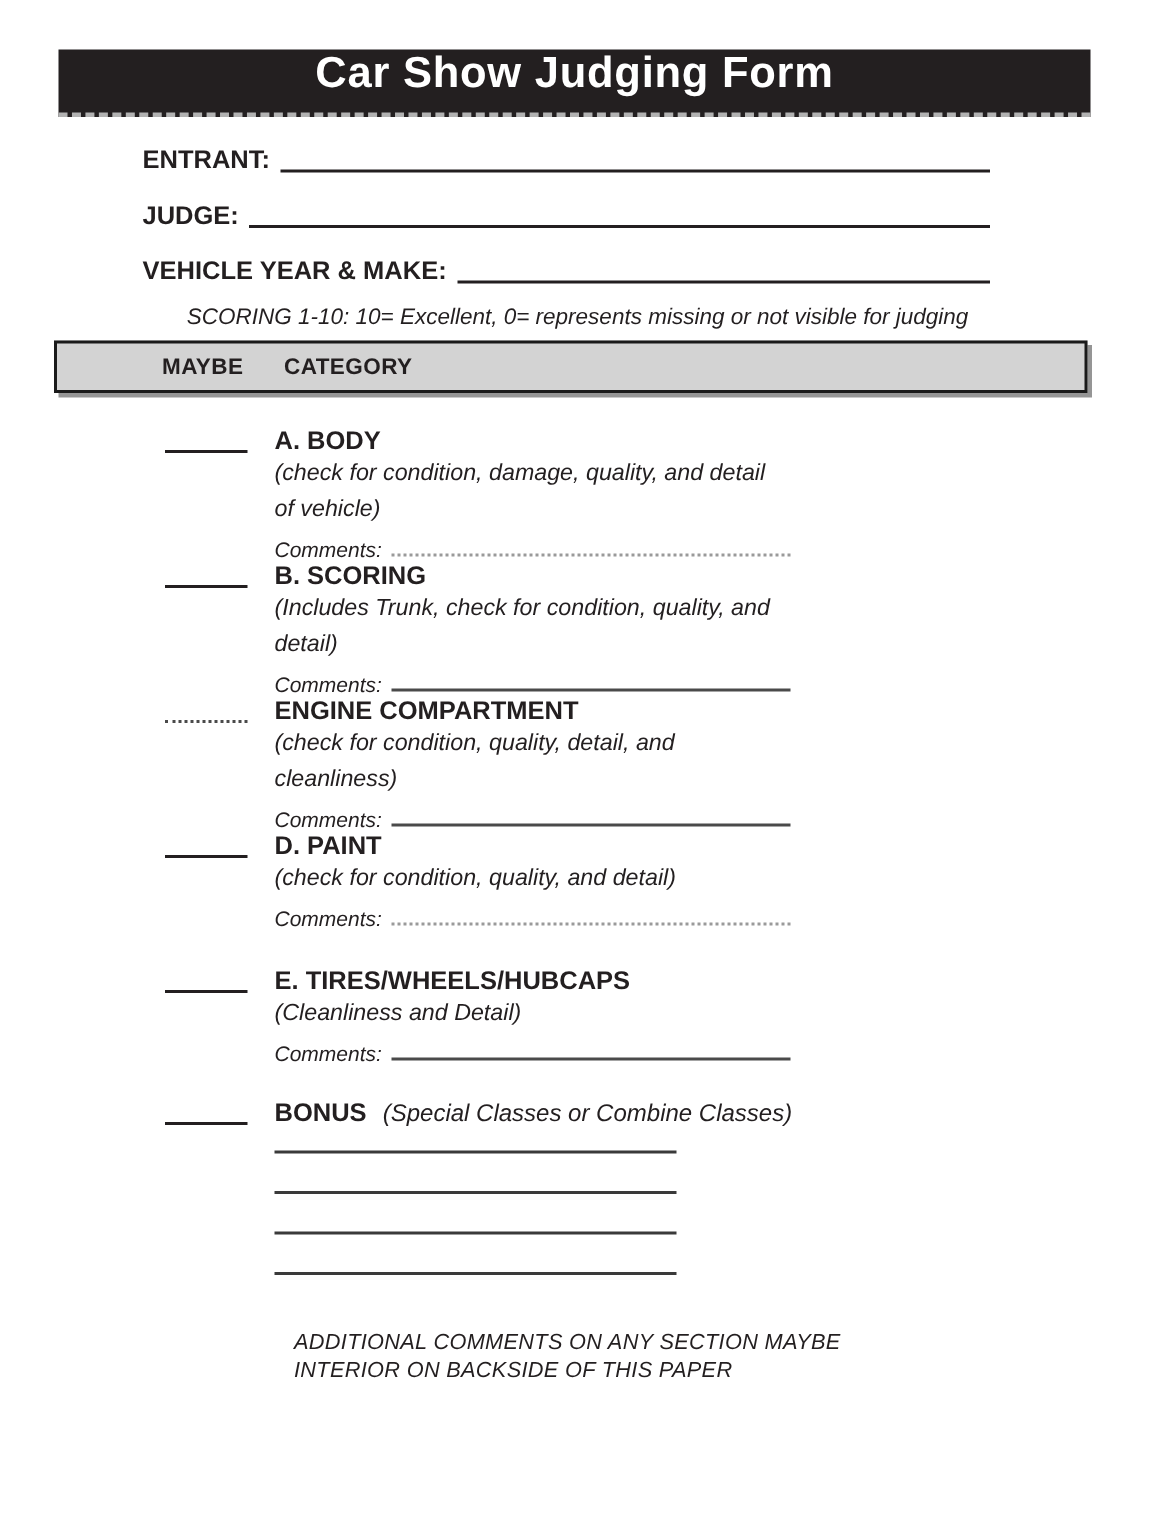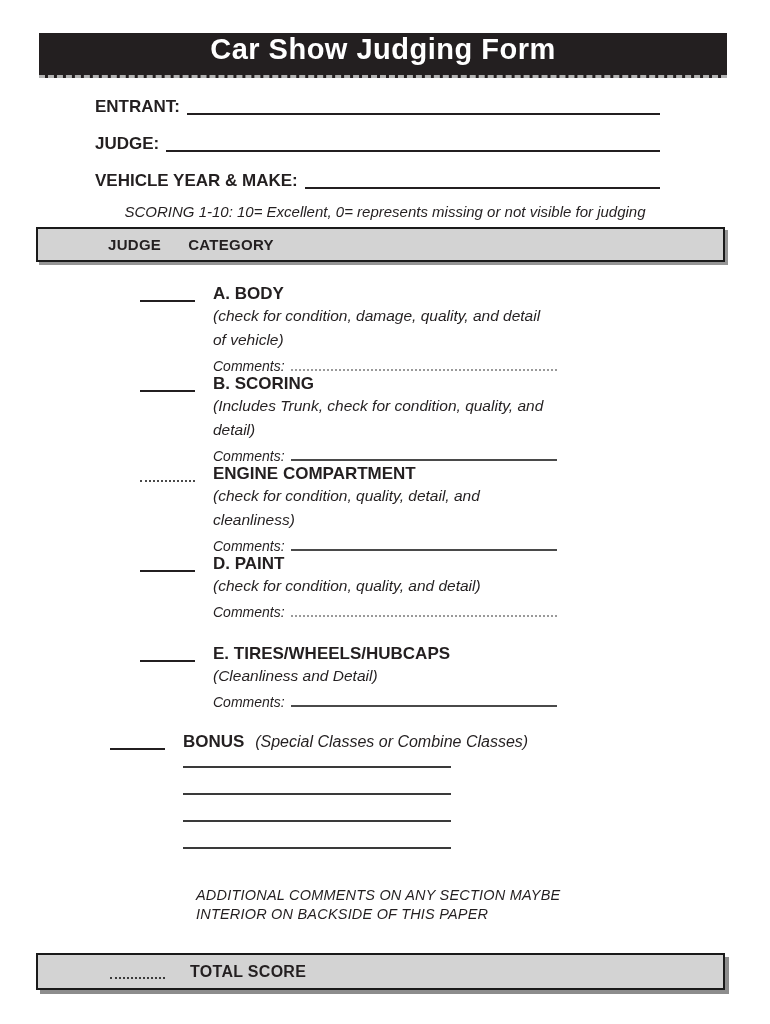--- a/index.html
+++ b/index.html
@@ -73,21 +73,20 @@
   }
   .header-bar { top: 227px; height: 35px; }
   .header-bar .score-h { margin-left: 70px; font-weight: bold; font-size: 15px; letter-spacing: 0.3px; }
   .header-bar .cat-h  { margin-left: 27px; font-weight: bold; font-size: 15px; letter-spacing: 0.3px; }
 
   
   .sections {
     position: absolute;
     left: 0; top: 283px;
     width: 634px;
-    margin-left: 30px;
   }
   .section { display: flex; height: 68px; margin-bottom: 22px; }
   .score-cell { flex: 0 0 183px; }
   .score-line {
     margin-left: 110px;
     margin-top: 17px;
     width: 55px;
     height: 0;
     border-bottom: 2px solid #231F20;
   }
@@ -165,21 +164,21 @@
     </div>
     <div class="field-row">
       <span>VEHICLE YEAR &amp; MAKE:</span>
       <span class="field-line"></span>
     </div>
   </div>
 
   <div class="scoring-note">SCORING 1-10: 10= Excellent, 0= represents missing or not visible for judging</div>
 
   <div class="bar header-bar">
-    <span class="score-h">JUDGE</span>
+    <span class="score-h">MAYBE</span>
     <span class="cat-h">CATEGORY</span>
   </div>
 
   <div class="sections">
 
     <div class="section">
       <div class="score-cell">
         <div class="score-line"></div>
       </div>
       <div class="section-content">
@@ -266,18 +265,14 @@
         <div class="bonus-line"></div>
       </div>
     </div>
   </div>
 
   <div class="additional-note">
     <div>ADDITIONAL COMMENTS ON ANY SECTION MAYBE</div>
     <div>INTERIOR ON BACKSIDE OF THIS PAPER</div>
   </div>
 
-  <div class="bar total-bar">
-    <span class="total-line"></span>
-    <span class="total-label">TOTAL SCORE</span>
-  </div>
 
 </div>
 
 </body></html>

